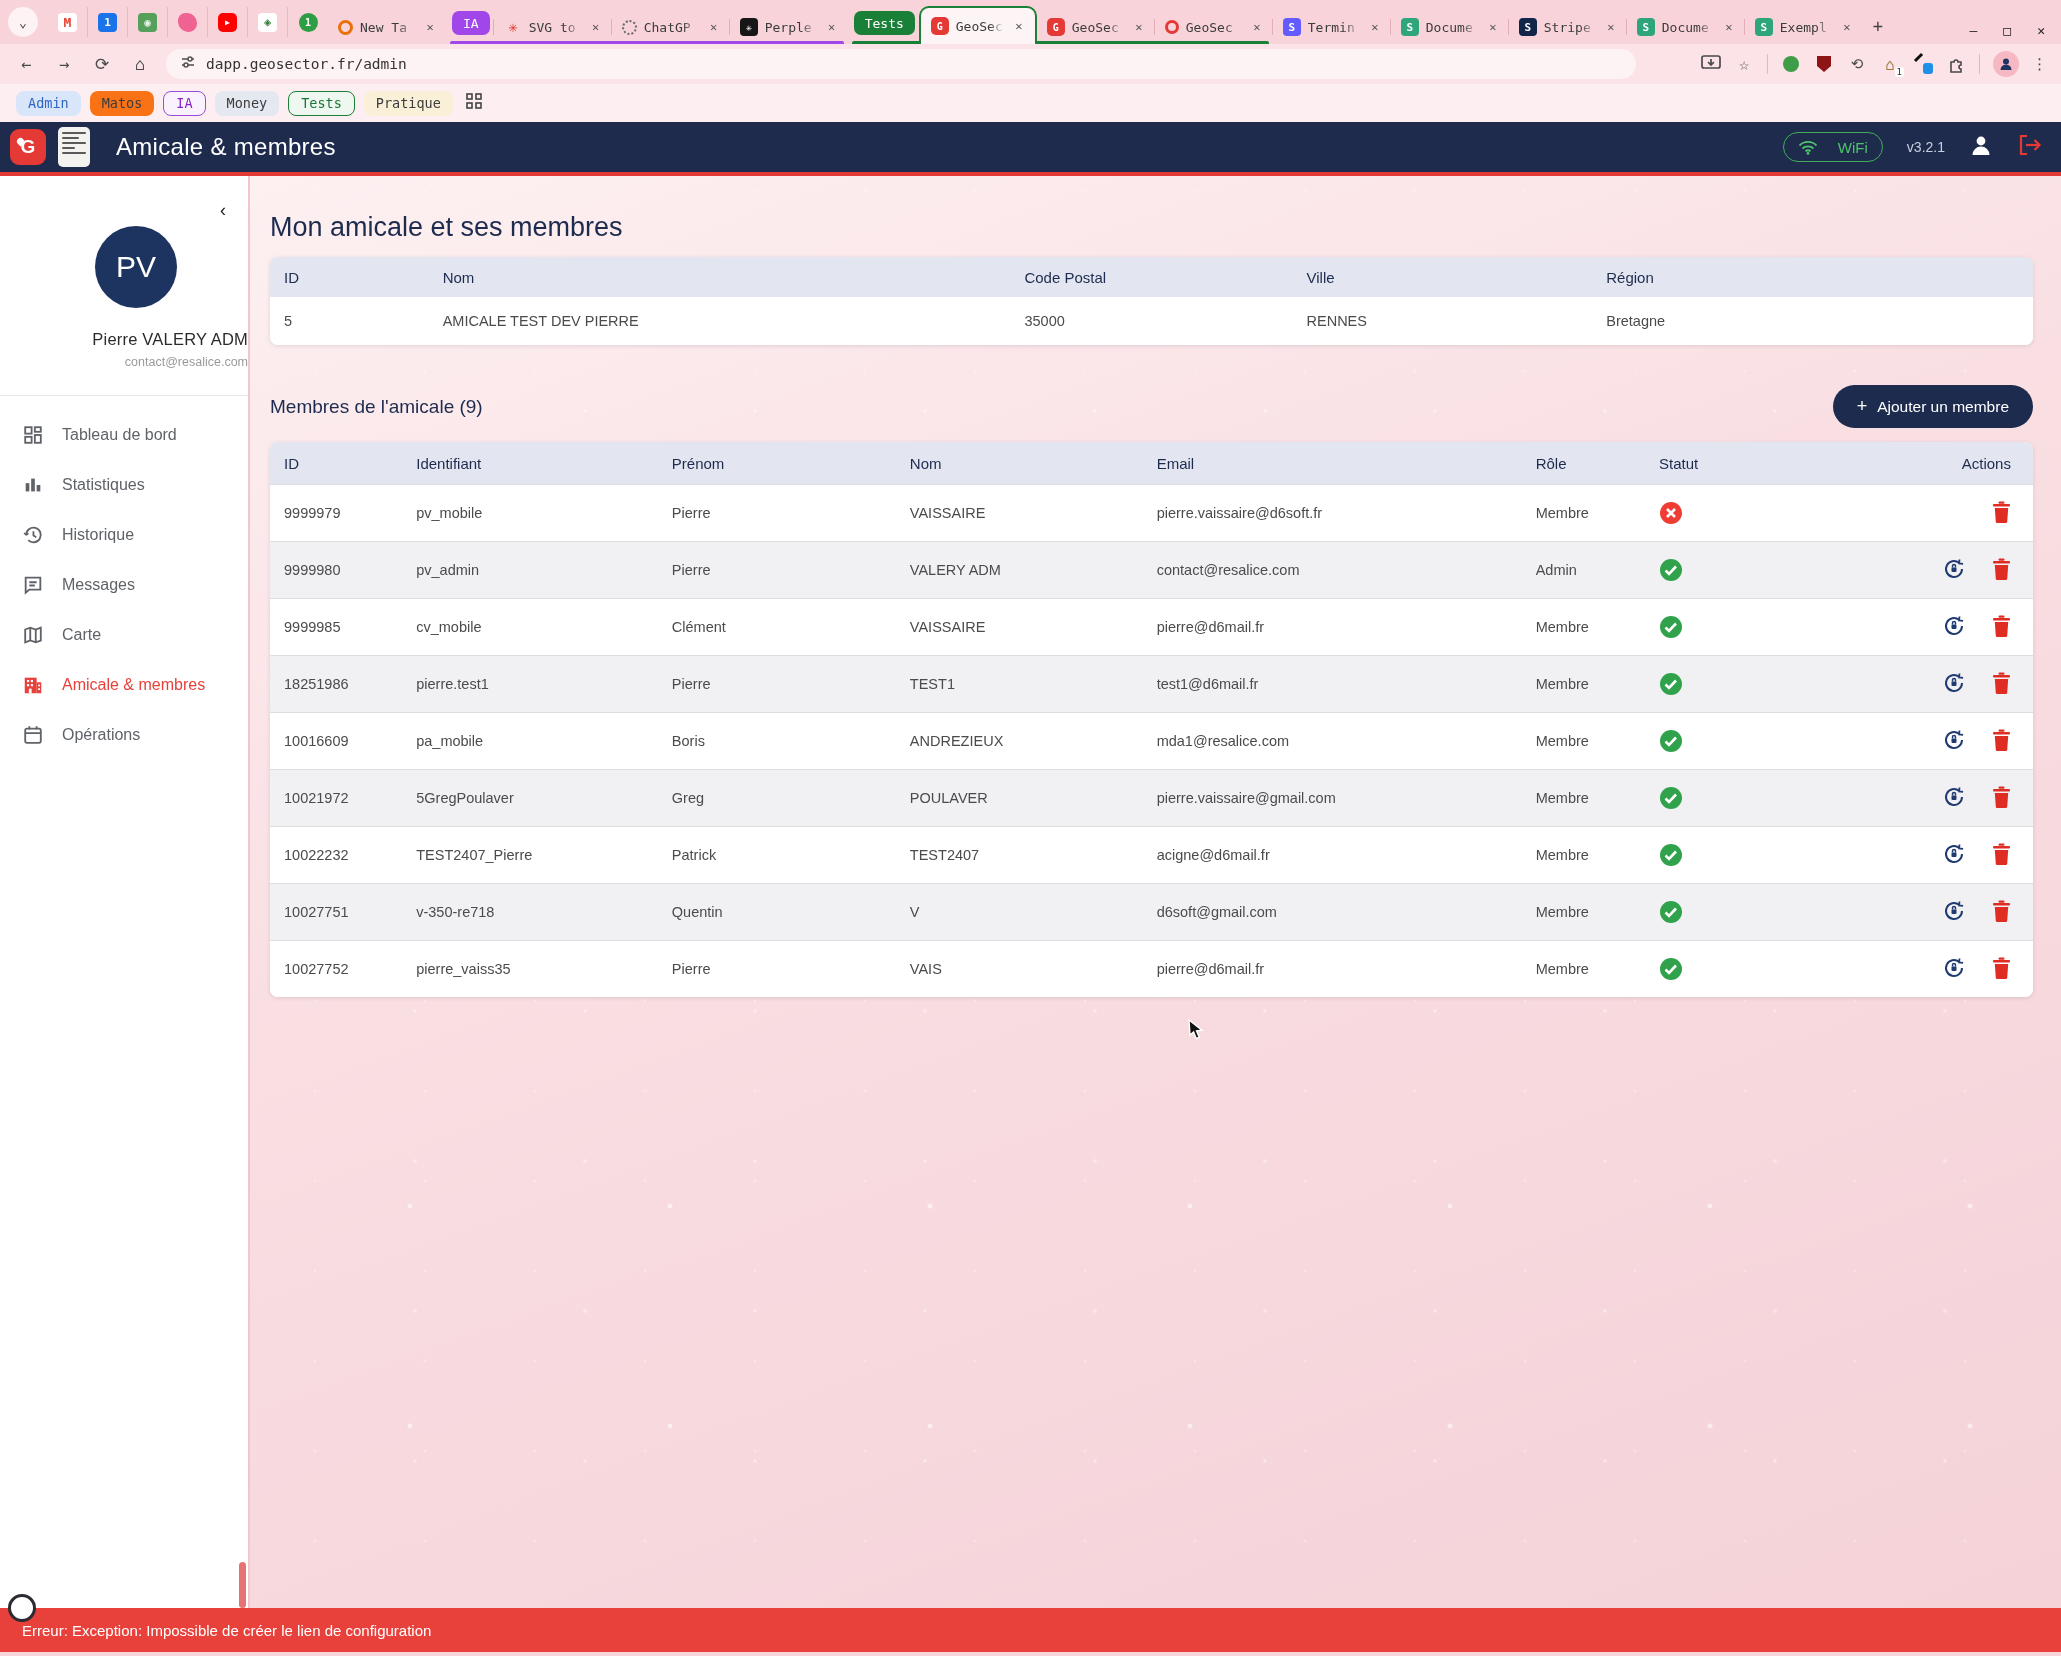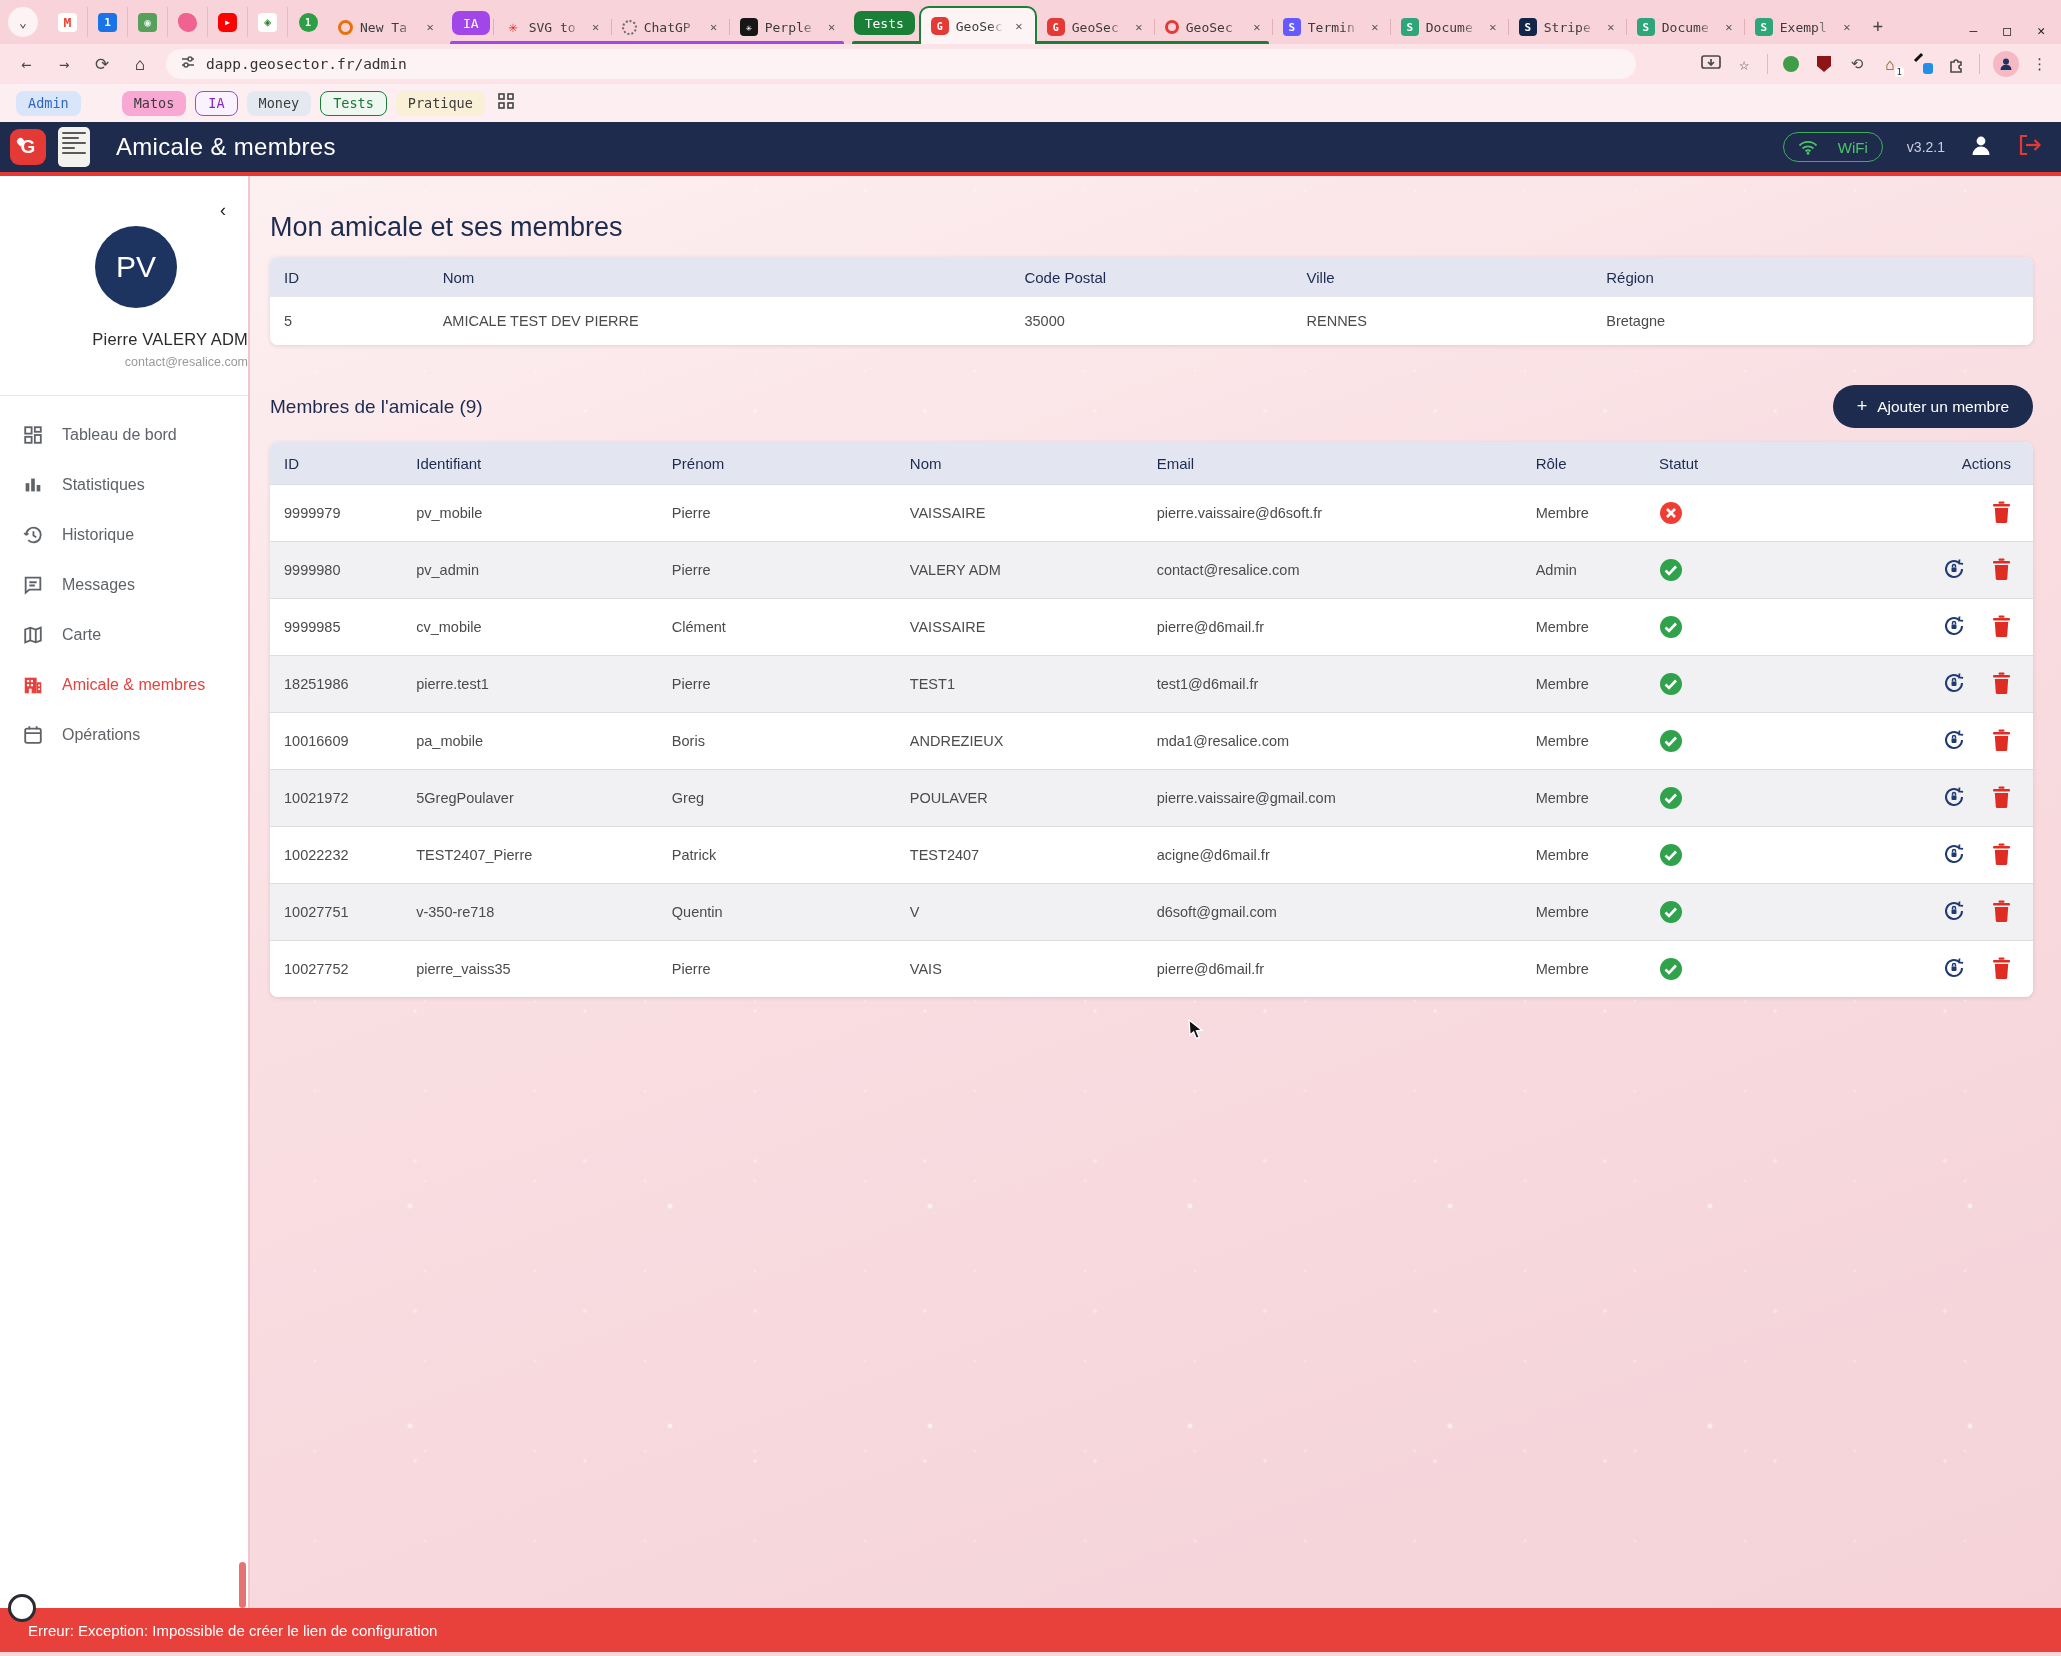--- a/index.html
+++ b/index.html
@@ -65,21 +65,21 @@
   .x-drop { position:relative; }
   .x-drop .dripline { position:absolute; left:3px; top:1px; width:10px; height:10px; border-left:3px solid #111; transform:rotate(45deg); }
   .x-drop .dripdot { position:absolute; right:0; bottom:0; width:10px; height:11px; background:#1f8fe8; border-radius:3px; }
   .prof-av { width:26px; height:26px; border-radius:50%; background:#f6b9c4; display:flex; align-items:center; justify-content:center; color:#1d2b4f; }
   .kebab { color:#444; font-size:15px; }
   .vline { width:1px; height:20px; background:#e3b9c1; }
 
   .bookmarks { height:38px; background:#fdeef1; display:flex; align-items:center; gap:9px; padding:0 16px; }
   .bm { height:25px; border-radius:8px; padding:0 12px; display:flex; align-items:center; font-size:13.5px; color:#3c3c3c; }
   .bm-admin { background:#d9e5f9; color:#2f66c5; }
-  .bm-matos { background:#f9a8d4;margin-left:32px; }
+  .bm-matos { background:#f97316; }
   .bm-ia { background:#faf3ff; border:1.5px solid #9b4bd8; color:#8526c9; }
   .bm-money { background:#e4e8f0; }
   .bm-tests { background:#eef7f0; border:1.5px solid #1a8038; color:#187738; }
   .bm-pratique { background:#faf0d8; }
   .bm-apps { color:#444; margin-left:4px; }
 
   
   .app-header { height:50px; background:#1e2b4d; display:flex; align-items:center; padding:0 18px 0 10px; gap:12px; }
   .logo-geo { width:36px; height:36px; border-radius:9px; background:#e53935; color:#fff; display:flex; align-items:center; justify-content:center;
     font-weight:bold; font-size:19px; position:relative; }
@@ -149,21 +149,21 @@
   .stat-ic { width:24px; height:24px; }
   .status-x { display:none; }
   [data-status="inactive"] .status-x { display:block; }
   .cell-actions { display:flex; align-items:center; justify-content:flex-end; gap:26px; padding-right:22px !important; }
   .action-reset svg { width:24px; height:24px; }
   .action-trash svg { width:19px; height:22px; }
 
   .cursor { position:absolute; left:935px; top:843px; z-index:5; }
 
   
-  .error-bar { height:44px; background:#e8413c; color:#fff; display:flex; align-items:center; padding-left:28px; font-size:15px; }
+  .error-bar { height:44px; background:#e8413c; color:#fff; display:flex; align-items:center; padding-left:22px; font-size:15px; }
 </style>
 </head>
 <body>
 
 <div class="chrome">
   <div class="tabstrip">
     <div class="ts-chevron">⌄</div>
     <div class="pinned">
       <span class="pin">
           <span class="pico i-gmail">M</span>

